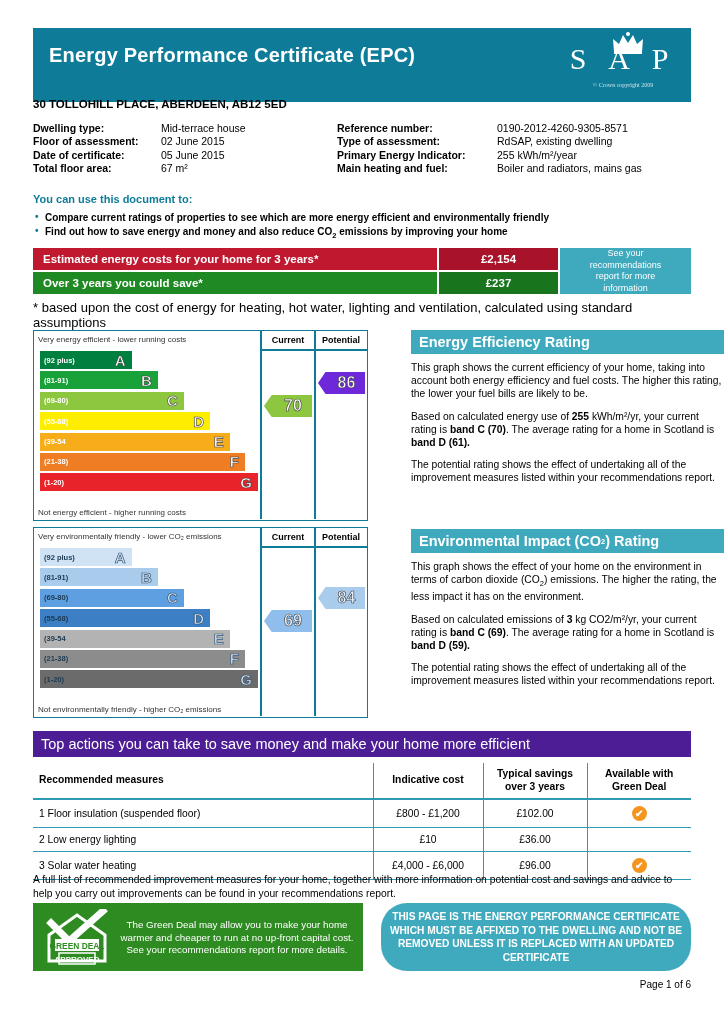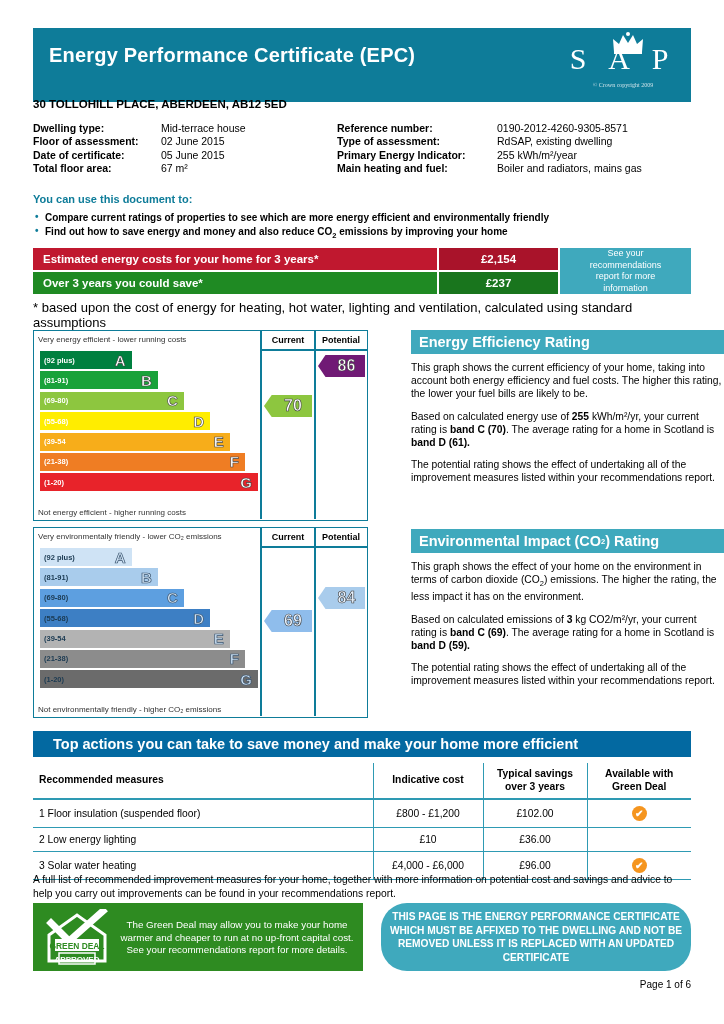--- a/index.html
+++ b/index.html
@@ -141,22 +141,22 @@
     background:#3fa9bd; color:#ffffff; font-size:14.5px; font-weight:bold;
     padding:4px 8px; height:24px; display:flex; align-items:center;text-align:center;
   }
   .panel-body { padding-top:7px; font-size:10.3px; line-height:13.2px; }
   .panel-body p { margin:0 0 9px 0; }
   .panel-body b { font-weight:bold; }
 
   
   .ta-head {
     position:absolute; left:0; top:731px; width:658px; height:26px;
-    background:#0369a1; color:#ffffff; font-size:14.5px; font-weight:bold;
-    display:flex; align-items:center; padding-left:20px;
+    background:#4c1d95; color:#ffffff; font-size:14.5px; font-weight:normal;
+    display:flex; align-items:center; padding-left:8px;
   }
   table.actions {
     position:absolute; left:0; top:763px; width:658px;
     border-collapse:collapse; font-size:10.3px;
   }
   table.actions th {
     font-weight:bold; padding:5px 6px; vertical-align:middle; line-height:12.5px;
     border-bottom:2px solid #2e9ab3;
   }
   table.actions td {
@@ -310,21 +310,21 @@
         <span class="rng">(21-38)</span>
         <span class="ltr">F</span>
       </div>
       <div class="bar dark" style="width:100%;background:#e8232a">
         <span class="rng">(1-20)</span>
         <span class="ltr">G</span>
       </div>
     </div>
 
     <div class="arrow" style="left:230px;top:64px;width:48px;background:#8dc63f">70</div>
-    <div class="arrow" style="left:284px;top:24px;width:47px;background:#701a75">86</div>
+    <div class="arrow" style="left:284px;top:41px;width:47px;background:#6d28d9">86</div>
   </div>
 
   <div class="chart-wrap enviro">
     <div class="cap top">Very environmentally friendly - lower CO₂ emissions</div>
     <div class="cap bot">Not environmentally friendly - higher CO₂ emissions</div>
     <div class="vline v1" style="height:188px"></div>
     <div class="vline v2" style="height:188px"></div>
     <div class="hline"></div>
     <div class="colhead cur">Current</div>
     <div class="colhead pot">Potential</div>

